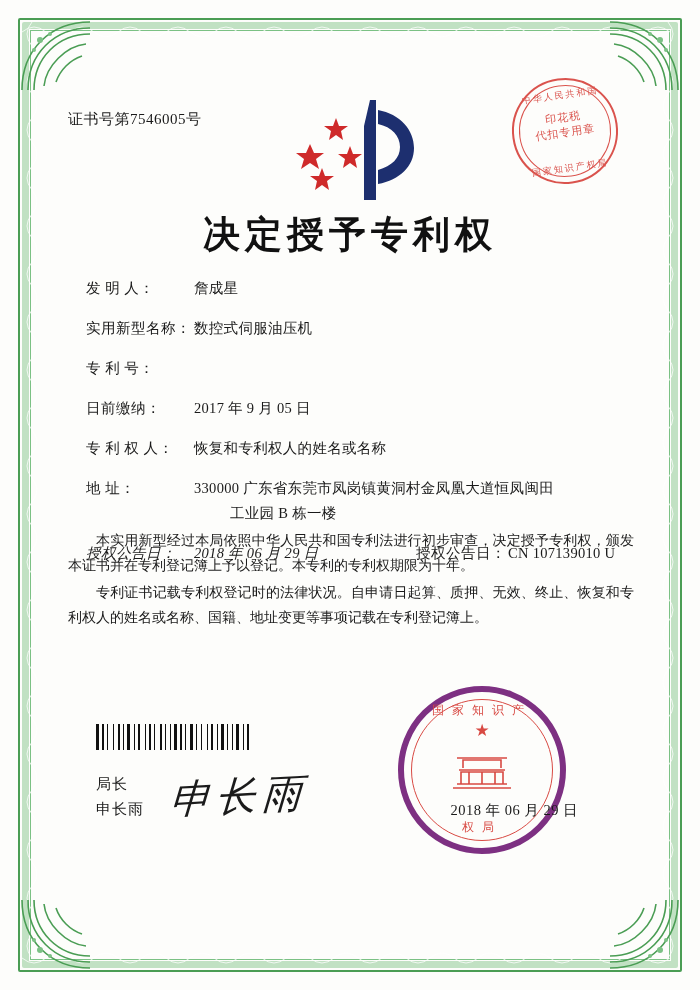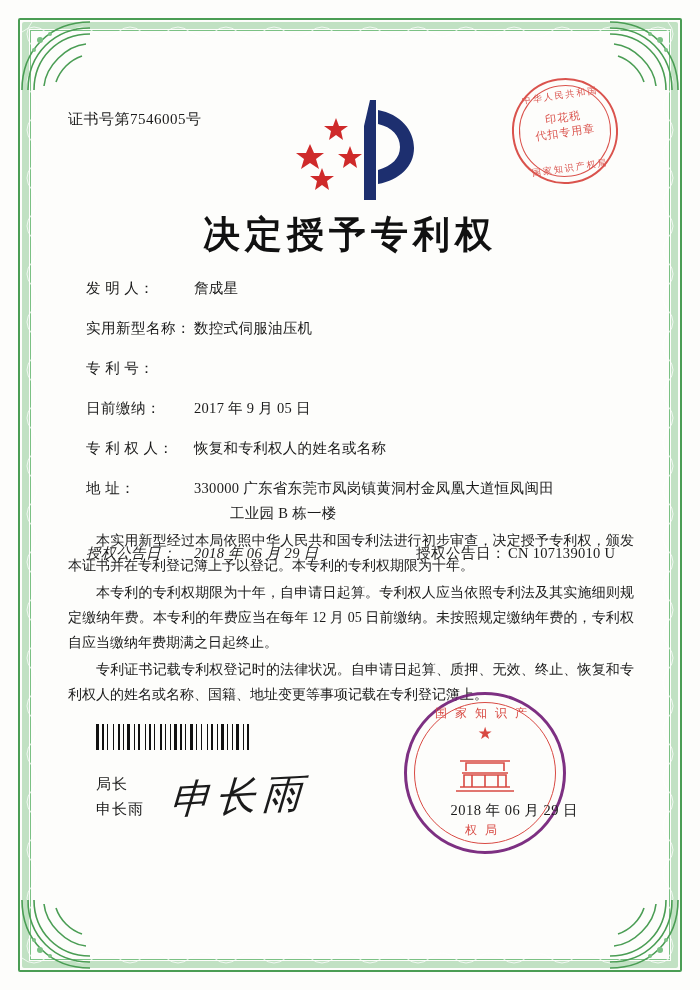--- a/index.html
+++ b/index.html
@@ -212,21 +212,21 @@
     letter-spacing: 6px;
     transform: rotate(-3deg) skewX(-6deg);
   }
 
   
   .seal-main {
     position: absolute;
     right: 74px; bottom: 78px;
     width: 156px; height: 156px;
     border-radius: 50%;
-    border: 3px solid #701a75;
+    border: 6px solid #701a75;
     color: #d4362f;
     opacity: .9;
   }
   .seal-main .inner-ring {
     position: absolute; inset: 7px;
     border: 1.5px solid #d4362f;
     border-radius: 50%;
   }
   .seal-main .star {
     position: absolute;
@@ -430,21 +430,20 @@
             <span>授权公告日</span><span class="field-colon">：</span>
           </div>
           <div class="val">CN 107139010 U</div>
         </div>
       </div>
 
     </div>
 
     <div class="paragraphs">
       <p>本实用新型经过本局依照中华人民共和国专利法进行初步审查，决定授予专利权，颁发本证书并在专利登记簿上予以登记。本专利的专利权期限为十年。</p>
-      <p>本专利的专利权期限为十年，自申请日起算。专利权人应当依照专利法及其实施细则规定缴纳年费。本专利的年费应当在每年 12 月 05 日前缴纳。未按照规定缴纳年费的，专利权自应当缴纳年费期满之日起终止。</p>
       <p>专利证书记载专利权登记时的法律状况。自申请日起算、质押、无效、终止、恢复和专利权人的姓名或名称、国籍、地址变更等事项记载在专利登记簿上。</p>
     </div>
 
     <div class="barcode">
         <i style="width: 3px; margin-right: 1px;"></i>
         <i style="width: 1px; margin-right: 1px; background: transparent;"></i>
         <i style="width: 2px; margin-right: 1px;"></i>
         <i style="width: 1px; margin-right: 1px; background: transparent;"></i>
         <i style="width: 1px; margin-right: 1px;"></i>
         <i style="width: 3px; margin-right: 1px; background: transparent;"></i>

